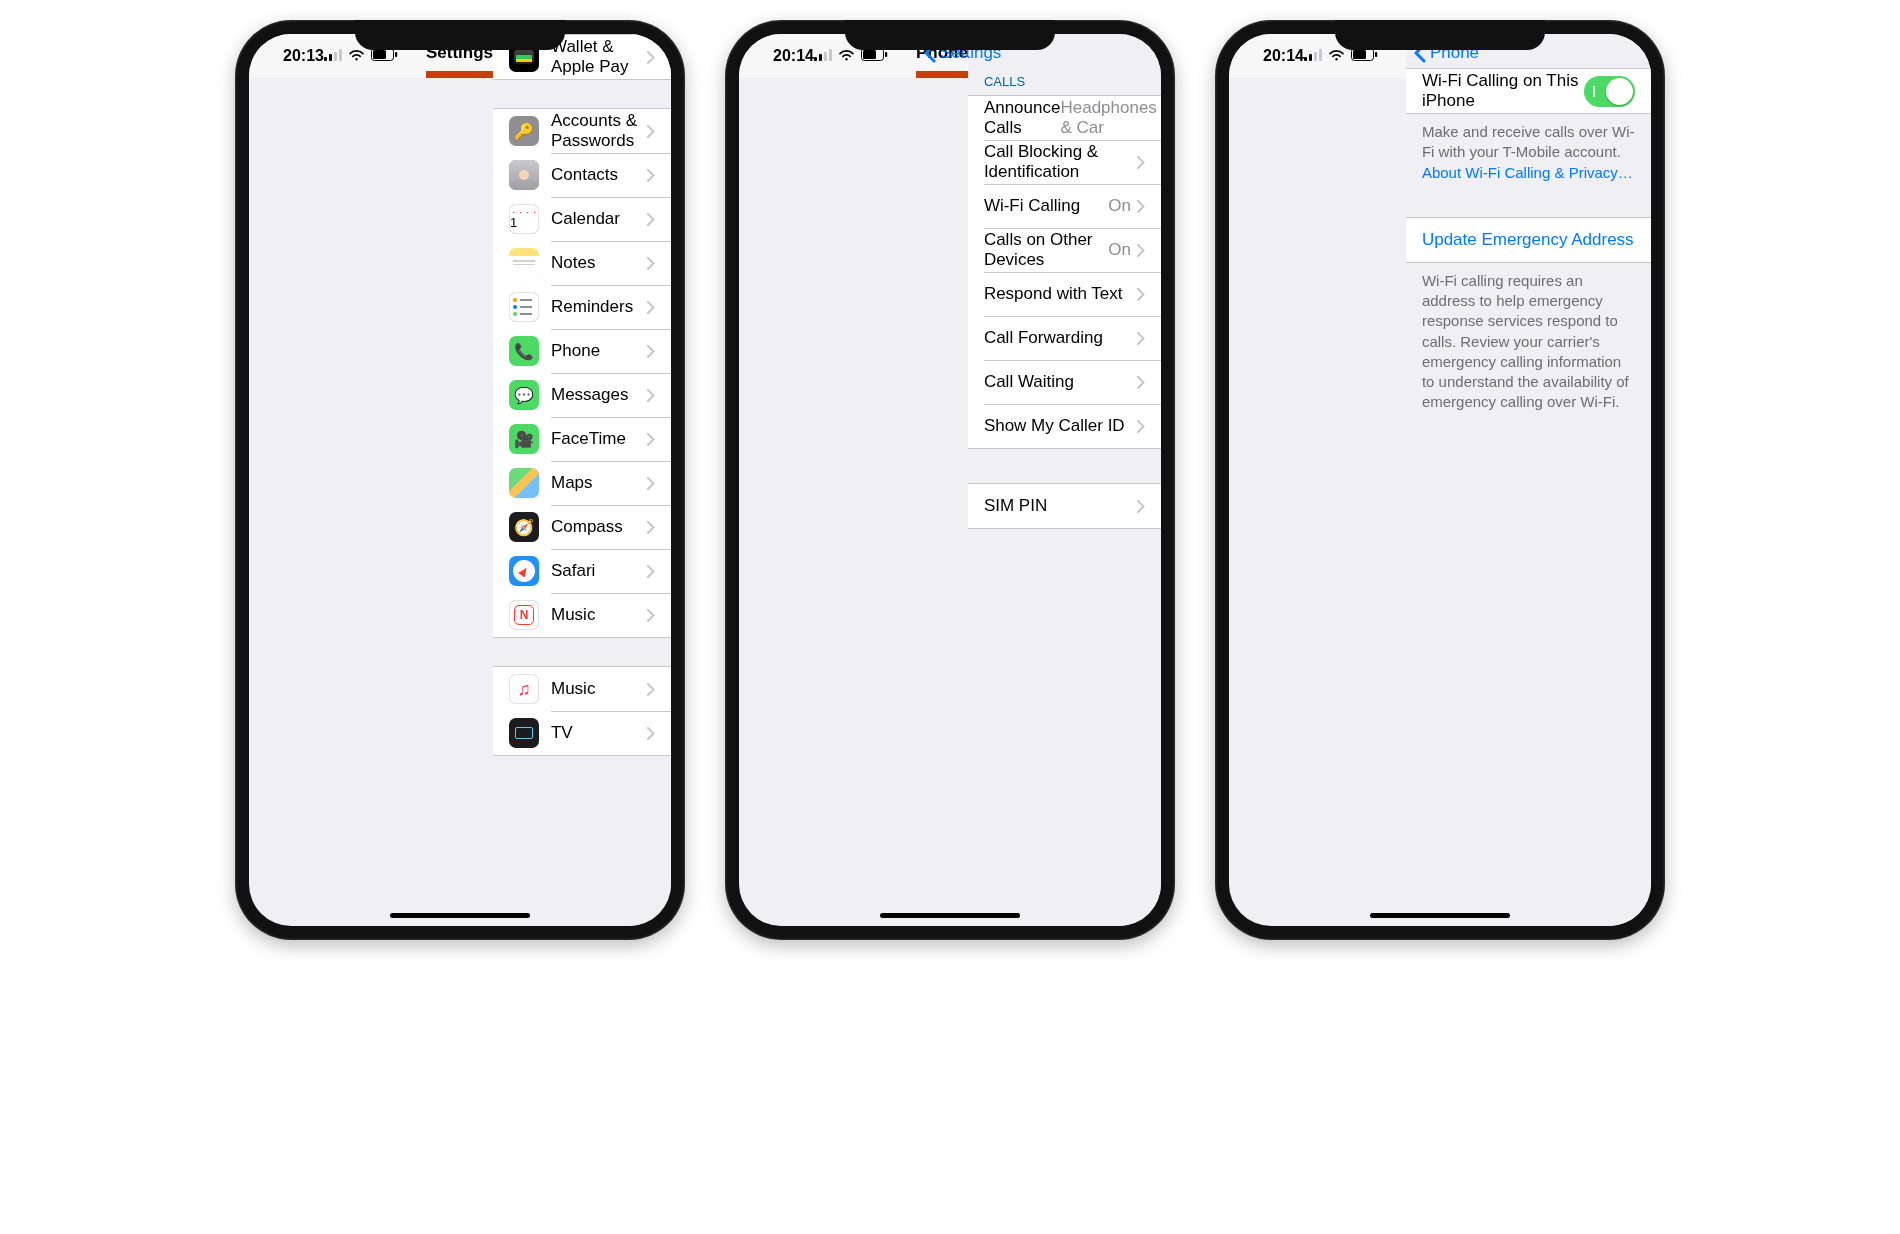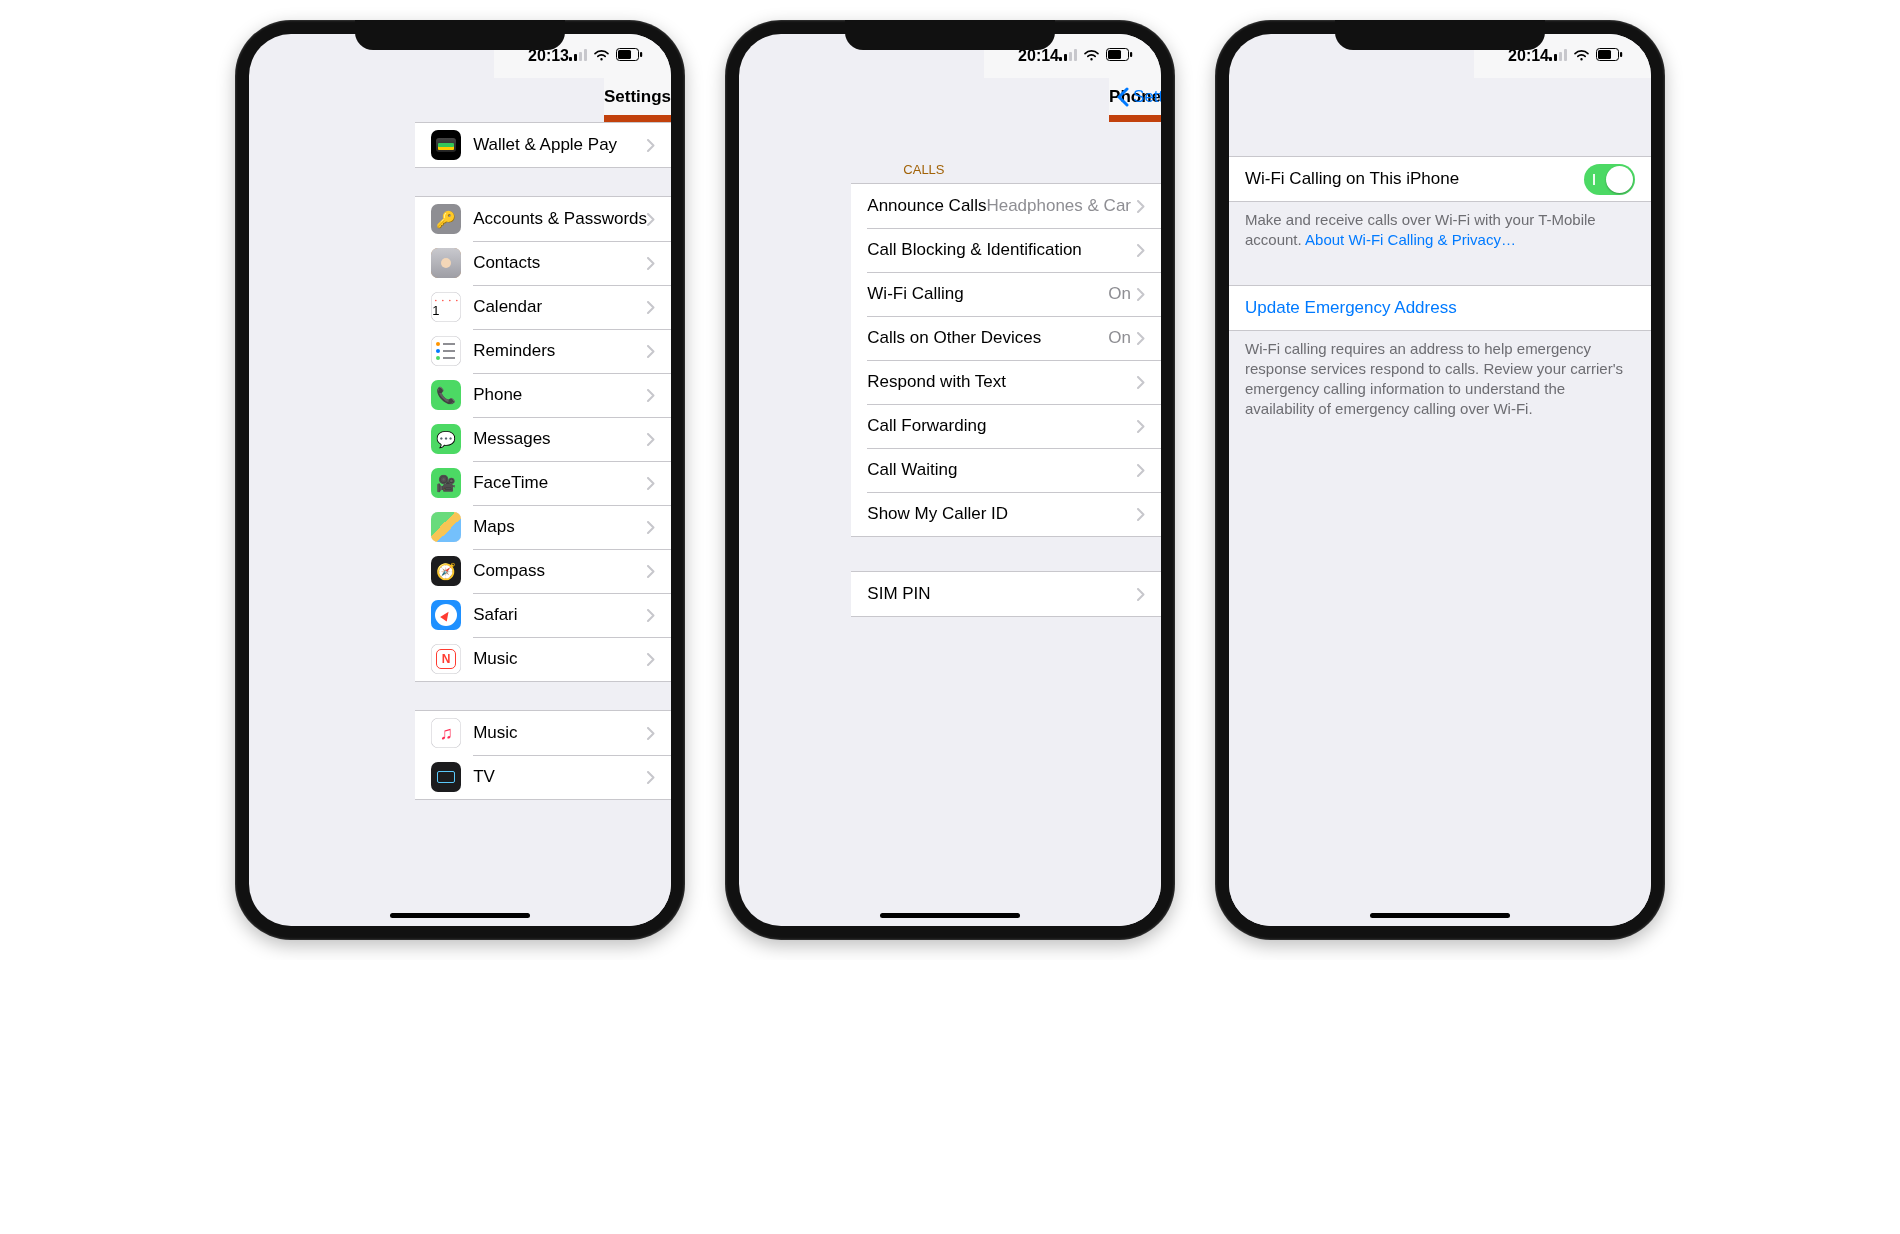--- a/index.html
+++ b/index.html
@@ -21,22 +21,21 @@
     box-shadow: 0 6px 18px rgba(0,0,0,0.25), inset 0 0 3px rgba(255,255,255,0.3);
   }
   .screen {
     width: 100%;
     height: 100%;
     background: #efeff4;
     border-radius: 42px;
     overflow: hidden;
     position: relative;
     display: flex;
-    flex-direction: column;
-    align-items: flex-end;
+    flex-direction: row;
   }
   .notch {
     position: absolute;
     top: 0; left: 50%;
     transform: translateX(-50%);
     width: 210px;
     height: 30px;
     background: #111;
     border-bottom-left-radius: 18px;
     border-bottom-right-radius: 18px;
@@ -81,24 +80,23 @@
     flex: 1;
     overflow-y: auto;
     background: #efeff4;
   }
   .group {
     margin-top: 28px;
   }
   .group:first-child { margin-top: 0; }
   .group-header {
     font-size: 13px;
-    color: #a16207;
+    color: #0369a1;
     padding: 6px 16px 6px 16px;
     text-transform: uppercase;
-    margin-left: 36px;
   }
   .group-footer {
     font-size: 15px;
     color: #6d6d72;
     padding: 8px 16px 6px 16px;
     line-height: 1.35;
   }
   .group-footer a { color: #007aff; text-decoration: none; }
   .list {
     background: #fff;
@@ -276,20 +274,37 @@
                 <div style="font-size:7px;color:#ff3b30;font-weight:600;line-height:1;">・・・・<div style="color:#000;font-size:13px;font-weight:400;">1</div></div>
               </div>
               <span class="row-title">Calendar</span>
               <span class="chev">
                 <svg width="8" height="13" viewBox="0 0 8 13">
                   <path d="M1 1l5.5 5.5L1 12" stroke="#c7c7cc" stroke-width="2" fill="none" stroke-linecap="round" stroke-linejoin="round"></path>
                 </svg>
               </span>
             </div>
             <div class="row has-icon">
+              <div class="icon-slot" style="background:#ffe27a;">
+                <div style="width:100%;height:100%;background:#fff;border-radius:7px;overflow:hidden;">
+                  <div style="height:8px;background:#ffe27a"></div>
+                  <div style="padding:2px 4px;">
+                    <div style="height:1.5px;background:#d1d1d6;margin:2px 0"></div>
+                    <div style="height:1.5px;background:#d1d1d6;margin:2px 0"></div>
+                  </div>
+                </div>
+              </div>
+              <span class="row-title">Notes</span>
+              <span class="chev">
+                <svg width="8" height="13" viewBox="0 0 8 13">
+                  <path d="M1 1l5.5 5.5L1 12" stroke="#c7c7cc" stroke-width="2" fill="none" stroke-linecap="round" stroke-linejoin="round"></path>
+                </svg>
+              </span>
+            </div>
+            <div class="row has-icon">
               <div class="icon-slot" style="background:#ffffff;box-shadow:inset 0 0 0 0.5px #c8c7cc;">
                 <div style="display:grid;grid-template-columns:4px 14px;gap:3px 3px;align-items:center;">
                   <span style="width:4px;height:4px;border-radius:50%;background:#ff9500"></span>
                   <span style="height:2px;background:#8e8e93;width:12px"></span>
                   <span style="width:4px;height:4px;border-radius:50%;background:#007aff"></span>
                   <span style="height:2px;background:#8e8e93;width:12px"></span>
                   <span style="width:4px;height:4px;border-radius:50%;background:#4cd964"></span>
                   <span style="height:2px;background:#8e8e93;width:12px"></span>
                 </div>
               </div>

